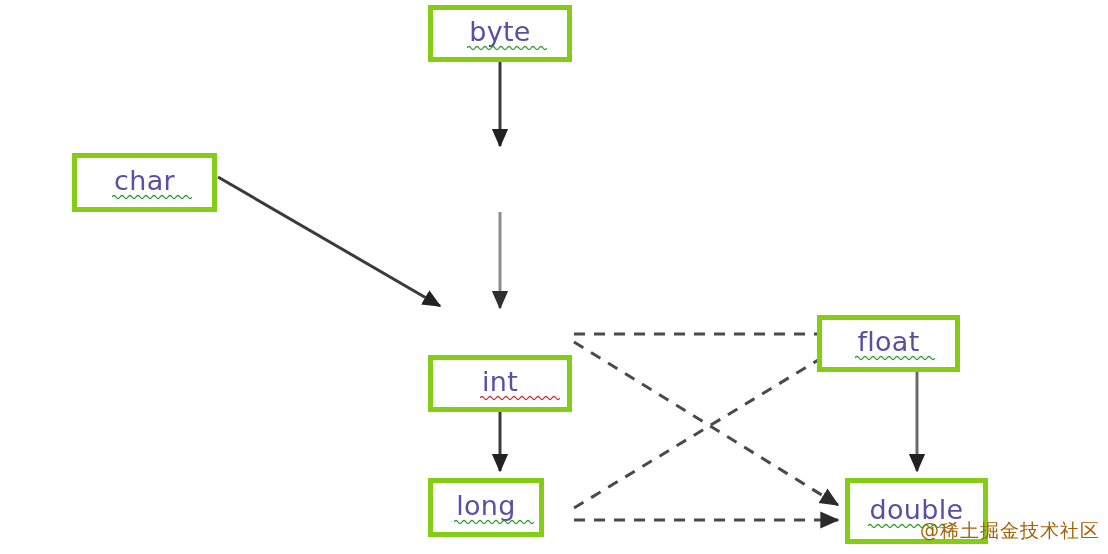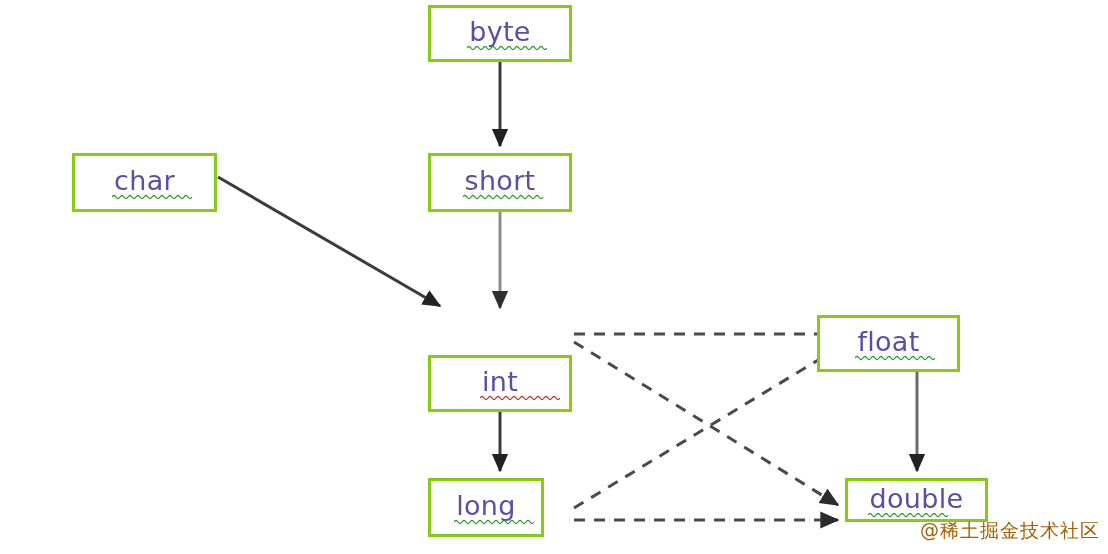--- a/index.html
+++ b/index.html
@@ -17,21 +17,21 @@
   }
   #edge-layer {
     position: absolute;
     left: 0; top: 0;
     width: 1108px;
     height: 554px;
   }
   .node {
     position: absolute;
     box-sizing: border-box;
-    border: 3px solid #84cc16;
+    border: 5px solid #84cc16;
     background: #ffffff;
     display: flex;
     align-items: center;
     justify-content: center;
     z-index: 5;
   }
   .node-label {
     position: relative;
     font-size: 27px;
     line-height: 1;
@@ -127,28 +127,20 @@
 
   <div class="node" style="left:72px; top:153px; width:145px; height:59px;">
     <span class="node-label">
       <span>char</span>
       <svg class="squiggle" preserveAspectRatio="none" viewBox="0 0 80 6">
         <path d="M0 4 Q2 1 4 4 T8 4 T12 4 T16 4 T20 4 T24 4 T28 4 T32 4 T36 4 T40 4 T44 4 T48 4 T52 4 T56 4 T60 4 T64 4 T68 4 T72 4 T76 4 T80 4" fill="none" stroke="#2aa12a" stroke-width="1.3"></path>
       </svg>
     </span>
   </div>
 
-  <div class="node" style="left:428px; top:153px; width:144px; height:59px;">
-    <span class="node-label">
-      <span>short</span>
-      <svg class="squiggle" preserveAspectRatio="none" viewBox="0 0 80 6">
-        <path d="M0 4 Q2 1 4 4 T8 4 T12 4 T16 4 T20 4 T24 4 T28 4 T32 4 T36 4 T40 4 T44 4 T48 4 T52 4 T56 4 T60 4 T64 4 T68 4 T72 4 T76 4 T80 4" fill="none" stroke="#2aa12a" stroke-width="1.3"></path>
-      </svg>
-    </span>
-  </div>
 
   <div class="node" style="left:428px; top:315px; width:144px; height:57px;margin-top:40px;">
     <span class="node-label">
       <span>int</span>
       <svg class="squiggle" preserveAspectRatio="none" viewBox="0 0 80 6">
         <path d="M0 4 Q2 1 4 4 T8 4 T12 4 T16 4 T20 4 T24 4 T28 4 T32 4 T36 4 T40 4 T44 4 T48 4 T52 4 T56 4 T60 4 T64 4 T68 4 T72 4 T76 4 T80 4" fill="none" stroke="#cc3333" stroke-width="1.3"></path>
       </svg>
     </span>
   </div>
 
@@ -163,21 +155,21 @@
 
   <div class="node" style="left:428px; top:478px; width:116px; height:59px;">
     <span class="node-label">
       <span>long</span>
       <svg class="squiggle" preserveAspectRatio="none" viewBox="0 0 80 6">
         <path d="M0 4 Q2 1 4 4 T8 4 T12 4 T16 4 T20 4 T24 4 T28 4 T32 4 T36 4 T40 4 T44 4 T48 4 T52 4 T56 4 T60 4 T64 4 T68 4 T72 4 T76 4 T80 4" fill="none" stroke="#2aa12a" stroke-width="1.3"></path>
       </svg>
     </span>
   </div>
 
-  <div class="node" style="left:845px; top:478px; width:143px; height:44px;">
+  <div class="node" style="left:845px; top:478px; width:143px; height:66px;">
     <span class="node-label">
       <span>double</span>
       <svg class="squiggle" preserveAspectRatio="none" viewBox="0 0 80 6">
         <path d="M0 4 Q2 1 4 4 T8 4 T12 4 T16 4 T20 4 T24 4 T28 4 T32 4 T36 4 T40 4 T44 4 T48 4 T52 4 T56 4 T60 4 T64 4 T68 4 T72 4 T76 4 T80 4" fill="none" stroke="#2aa12a" stroke-width="1.3"></path>
       </svg>
     </span>
   </div>
 
   <div class="wm">@稀土掘金技术社区</div>
 

